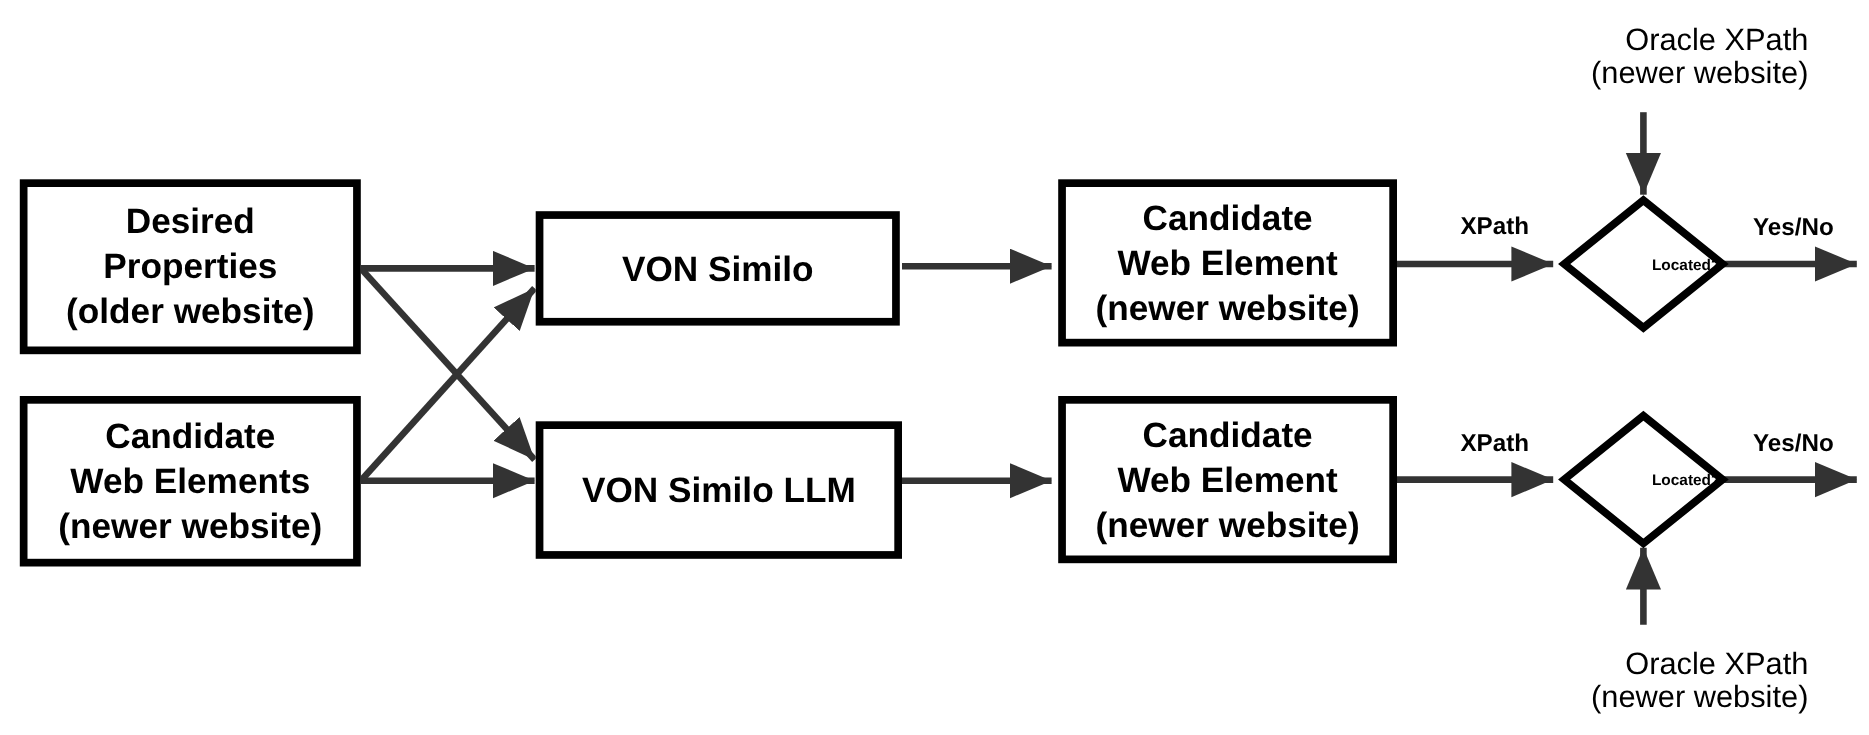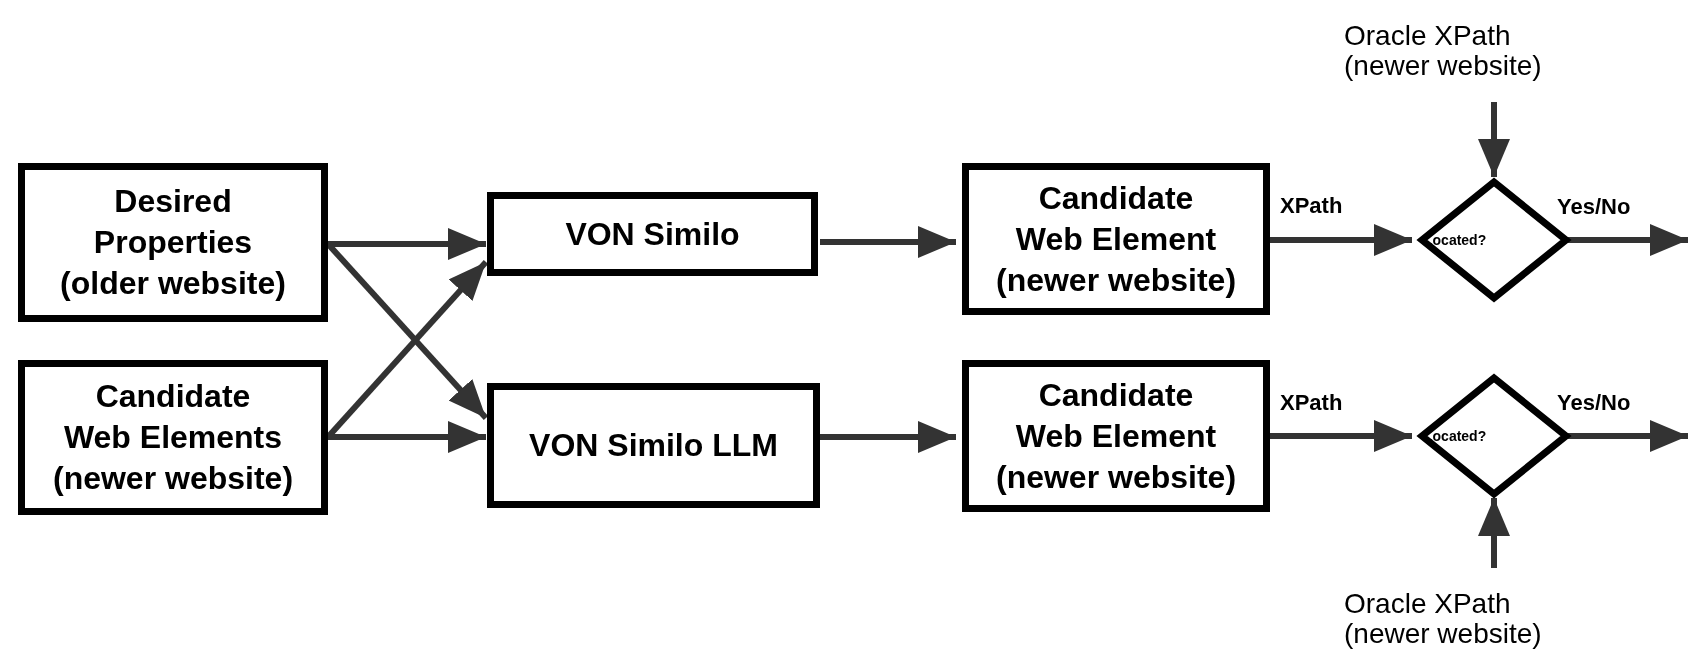--- a/index.html
+++ b/index.html
@@ -44,21 +44,21 @@
     align-items: center;
     justify-content: center;
     text-align: center;
     font-size: 32px;
     line-height: 41px;
     white-space: pre-line;
     font-weight: bold;
   }
   .label {
     position: absolute;
-    text-align: left;
+    text-align: right;
     white-space: pre-line;
   }
   .label-bold {
     font-weight: bold;
     font-size: 22px;
     line-height: 24px;
   }
   .label-oracle {
     font-size: 28px;
     line-height: 30px;
@@ -103,21 +103,21 @@
   </svg>
 
   <div class="node" style="left:18px; top:163px; width:310px; height:159px;">Desired
 Properties
 (older website)</div>
 
   <div class="node" style="left:18px; top:360px; width:310px; height:155px;">Candidate
 Web Elements
 (newer website)</div>
 
-  <div class="node" style="left:487px; top:192px; width:331px; height:84px;">VON Similo</div>
+  <div class="node" style="left:487px; top:192px; width:331px; height:104px;">VON Similo</div>
 
   <div class="node" style="left:487px; top:383px; width:333px; height:125px;">VON Similo LLM</div>
 
   <div class="node" style="left:962px; top:163px; width:308px; height:152px;">Candidate
 Web Element
 (newer website)</div>
 
   <div class="node" style="left:962px; top:360px; width:308px; height:152px;">Candidate
 Web Element
 (newer website)</div>

